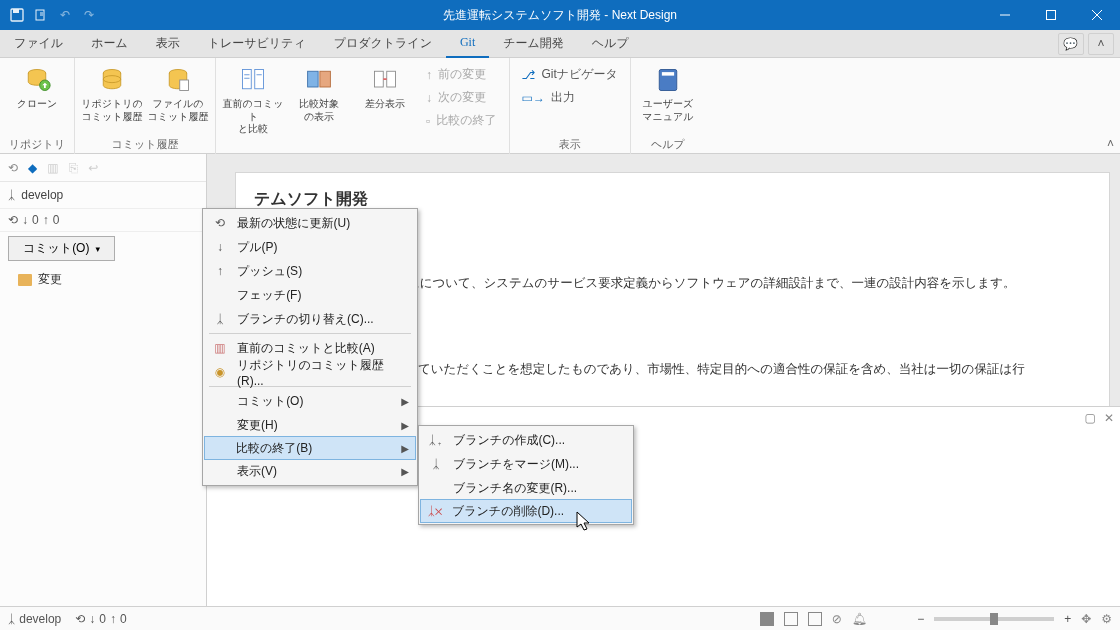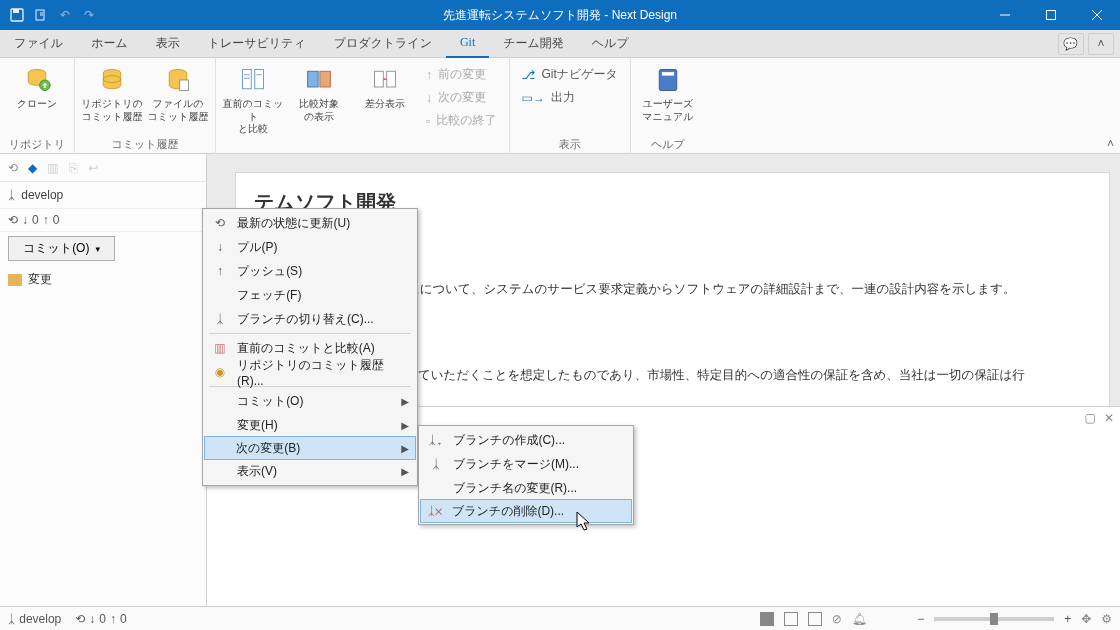--- a/index.html
+++ b/index.html
@@ -30,25 +30,25 @@
 .ribbon .collapse{position:absolute;right:6px;bottom:2px;color:#666;}
 .body{display:flex;height:452px;}
 .sidebar{width:207px;border-right:1px solid #d0d0d0;display:flex;flex-direction:column;background:#fcfcfc;}
 .side-tool{height:28px;border-bottom:1px solid #e6e6e6;display:flex;align-items:center;gap:10px;padding:0 8px;color:#888;}
 .side-tool .act{color:#0f6dbe;}
 .branchline{padding:6px 8px;display:flex;align-items:center;gap:6px;color:#444;border-bottom:1px solid #eee;}
 .countline{padding:4px 8px;display:flex;align-items:center;gap:4px;color:#555;border-bottom:1px solid #eee;}
 .commitmsg{margin:2px;border:1px solid #d6d6d6;height:46px;padding:4px 6px;color:#999;font-size:11px;background:#fff;}
 .commitbtnrow{padding:4px 8px;}
 .commitbtn{border:1px solid #adadad;background:#f0f0f0;padding:3px 14px;display:inline-flex;align-items:center;gap:6px;font-size:12px;}
-.changes{padding:6px 8px;display:flex;align-items:center;gap:6px;}
+.changes{padding:6px 18px;display:flex;align-items:center;gap:6px;}
 .fico{width:14px;height:12px;background:#e8b35a;border-radius:1px;display:inline-block;}
 .main{flex:1;display:flex;flex-direction:column;background:#eaeaea;position:relative;}
 .doc{position:absolute;left:28px;top:18px;right:10px;height:400px;background:#fff;border:1px solid #d6d6d6;padding:16px 18px;}
-.doc h1{font-size:20px;font-weight:600;margin-bottom:16px;}
+.doc h1{font-size:16px;font-weight:600;margin-bottom:16px;}
 .doc p{font-size:12.5px;line-height:1.9;margin:6px 0;}
 .panel2{position:absolute;left:0;right:0;top:252px;bottom:0;background:#fff;border-top:1px solid #d0d0d0;}
 .panel2 .hdr{height:22px;display:flex;justify-content:flex-end;align-items:center;gap:8px;padding:0 6px;color:#888;}
 .ctxmenu{position:absolute;background:#f5f5f5;border:1px solid #a6a6a6;box-shadow:2px 2px 4px rgba(0,0,0,.25);z-index:100;padding:2px;}
 .ctxmenu .mi{display:flex;align-items:center;height:24px;padding:0 18px 0 6px;gap:8px;font-size:12px;color:#222;cursor:pointer;position:relative;}
 .ctxmenu .mi .mic{width:18px;display:flex;justify-content:center;color:#555;}
 .ctxmenu .mi .mil{flex:1;}
 .ctxmenu .mi .arr{position:absolute;right:6px;font-size:10px;color:#555;}
 .ctxmenu .mi.hover{background:#cfe4f7;border:1px solid #7eb4e0;height:24px;margin:-1px;padding-left:5px;}
 .ctxmenu .mi.disabled{color:#aaa;}
@@ -330,21 +330,21 @@
       <span class="mil">コミット(O)</span>
       <span class="arr">▶</span>
     </div>
   <div class="mi">
       <span class="mic"></span>
       <span class="mil">変更(H)</span>
       <span class="arr">▶</span>
     </div>
   <div class="mi hover">
       <span class="mic"></span>
-      <span class="mil">次の変更(B)</span>
+      <span class="mil">比較の終了(B)</span>
       <span class="arr">▶</span>
     </div>
   <div class="mi">
       <span class="mic"></span>
       <span class="mil">表示(V)</span>
       <span class="arr">▶</span>
     </div>
 </div>
 
 <div class="ctxmenu" style="left:418px;top:425px;width:216px">

